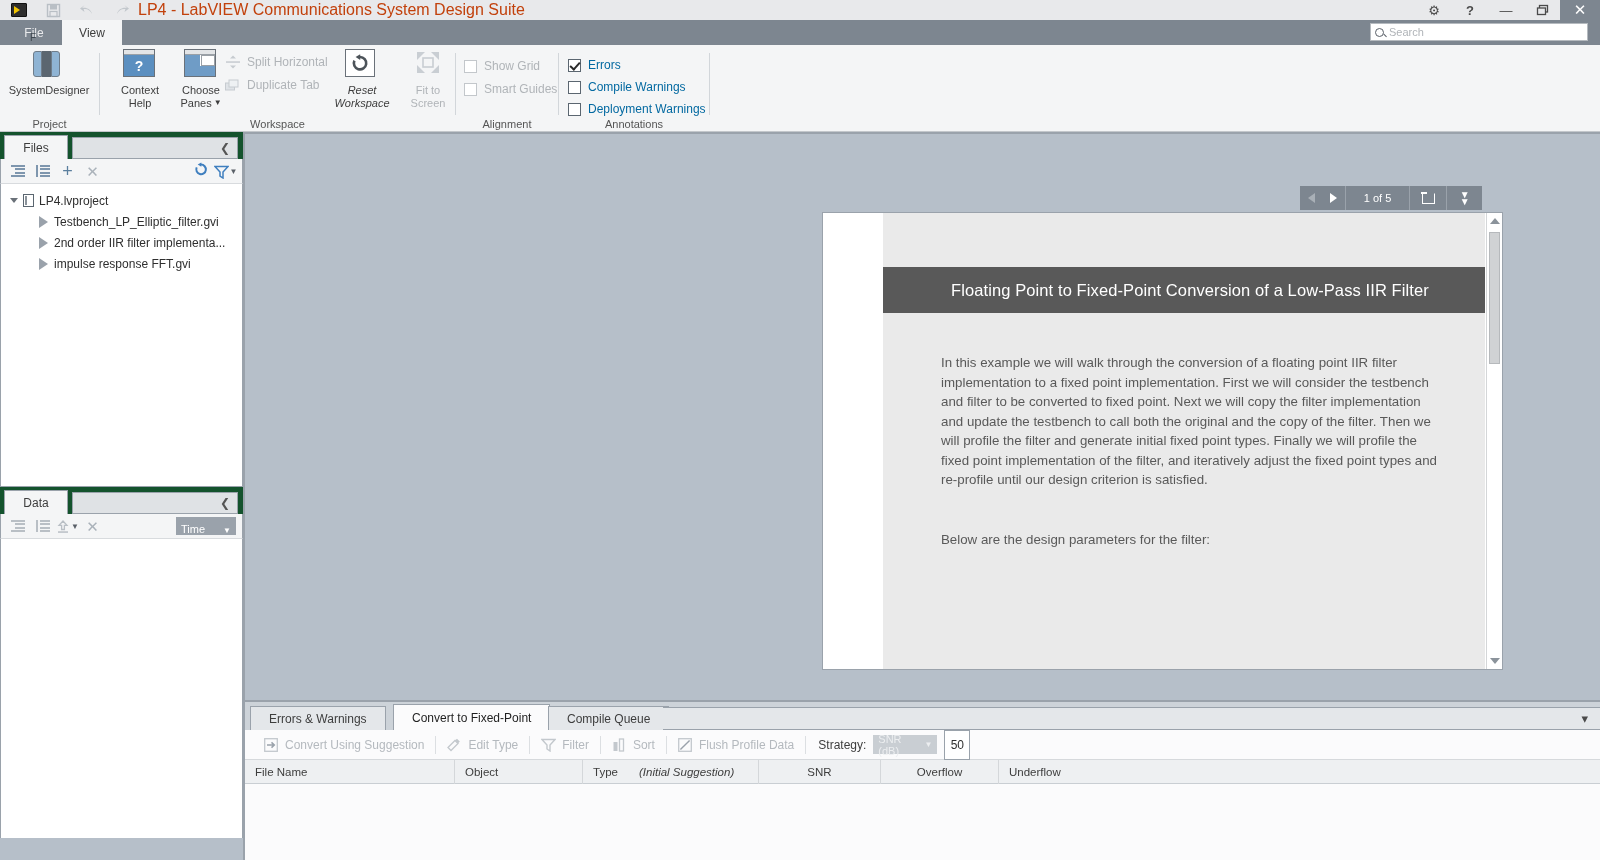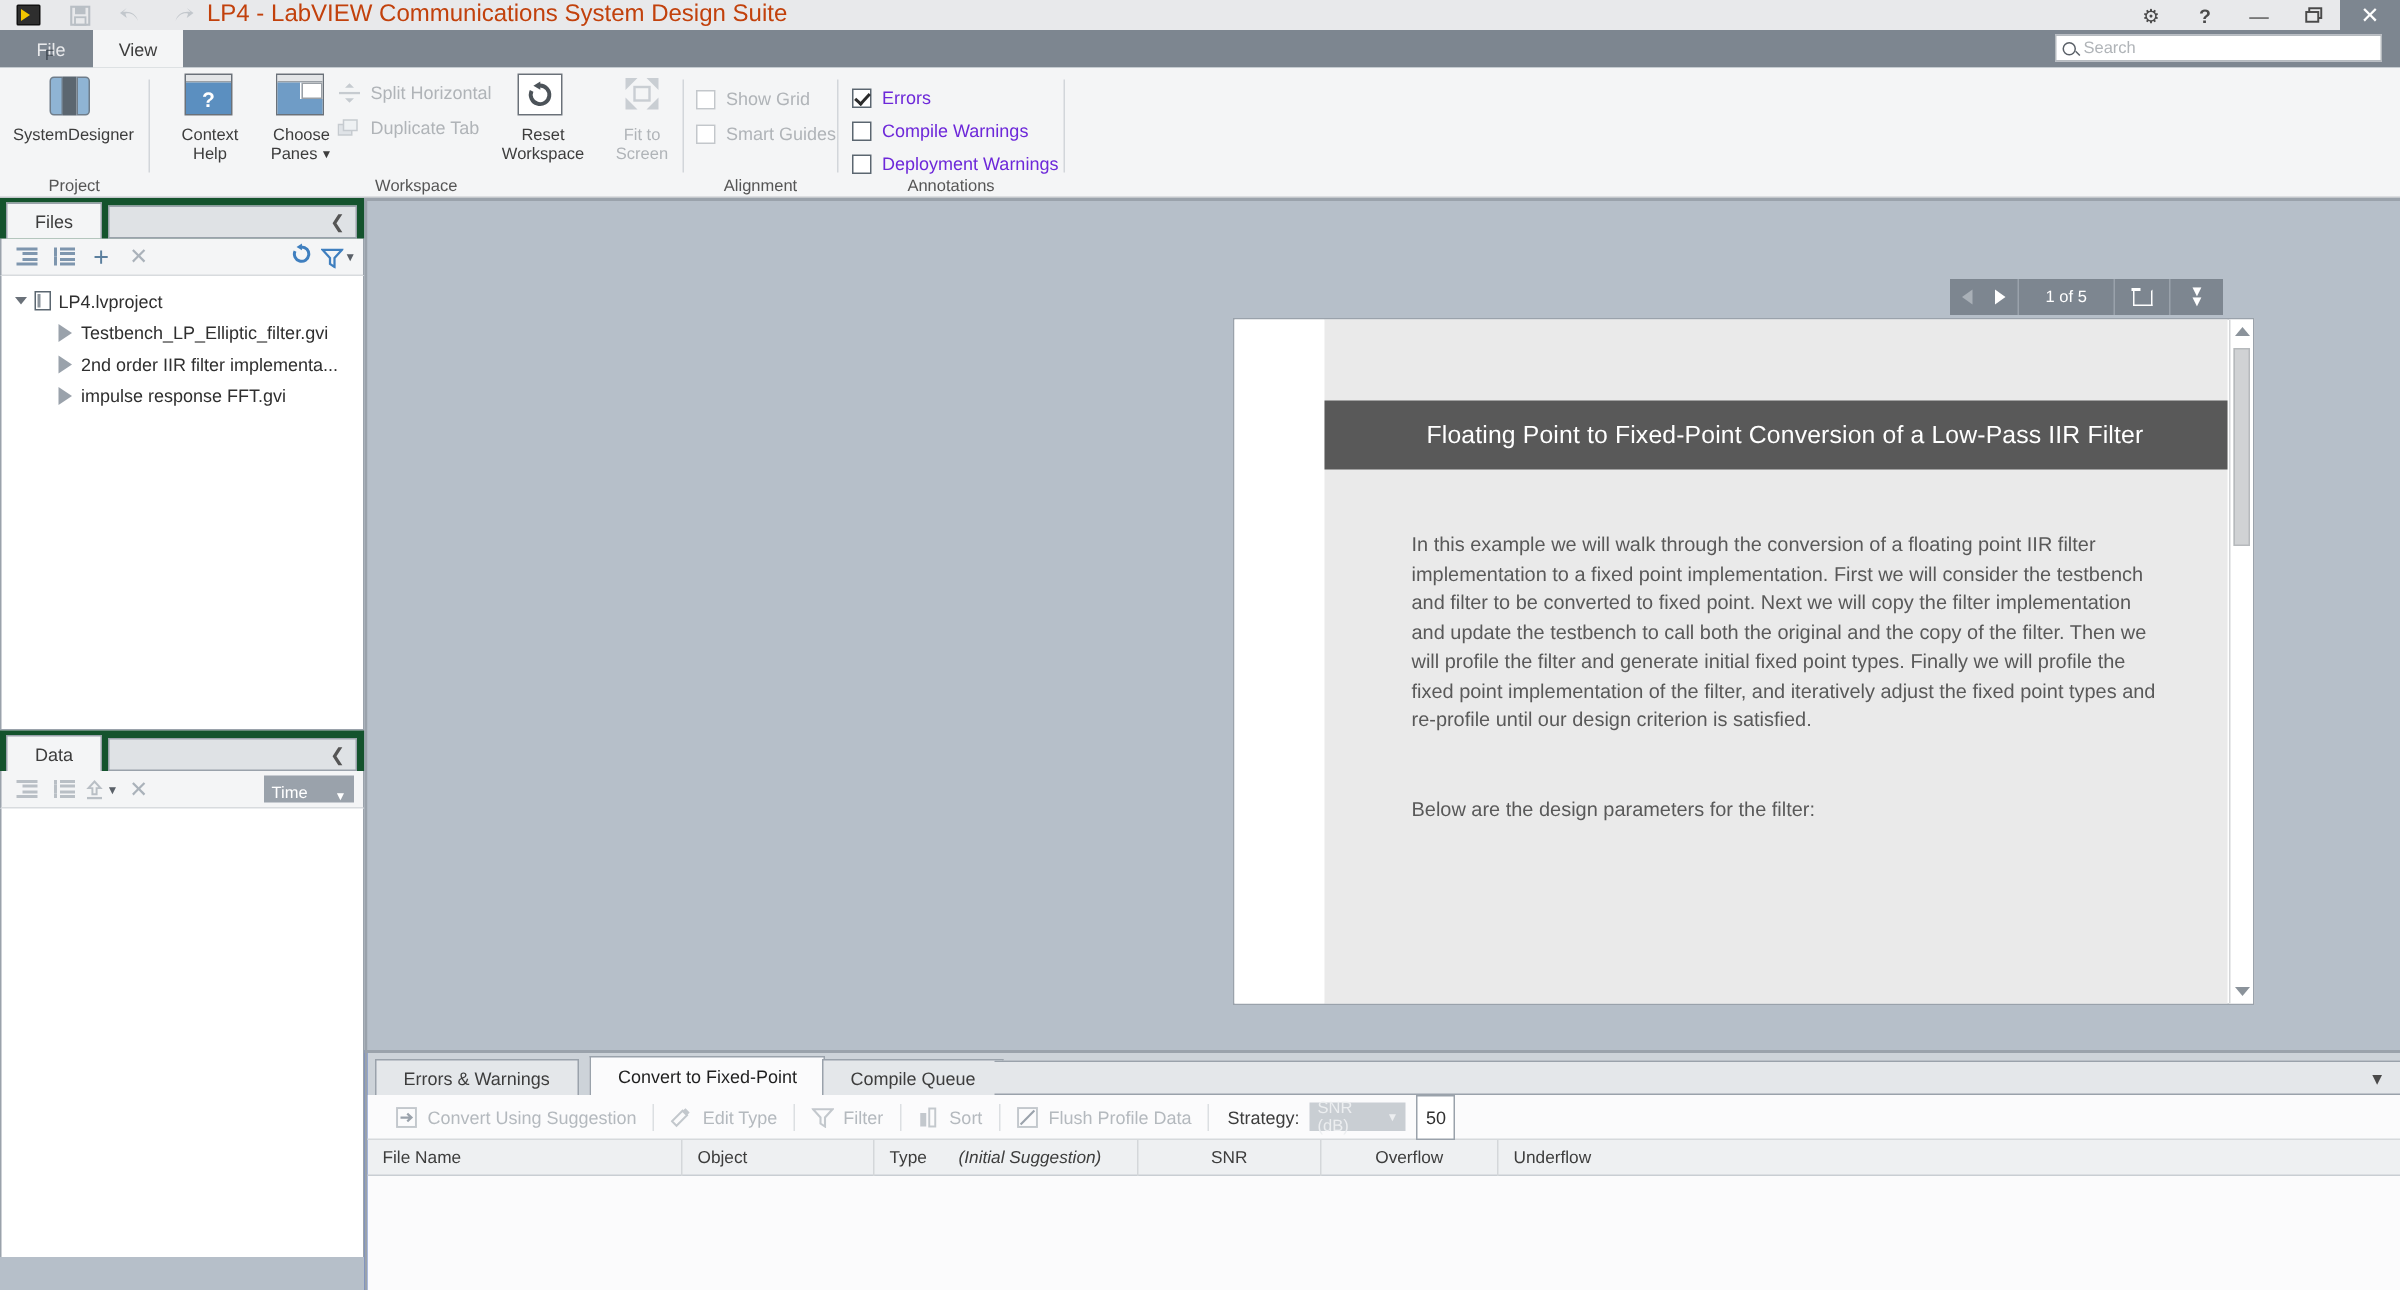--- a/index.html
+++ b/index.html
@@ -118,21 +118,21 @@
     display:flex;align-items:center;justify-content:center; }
 
   .smallitem {
     position: absolute; display: flex; align-items: center; gap: 6px;
     font-size: 12px; color: #b0b4b8; height: 18px;
   }
   .ic-split, .ic-dup { width: 16px; height: 14px; position: relative; flex: none; }
 
   .cbitem {
     position: absolute; display: flex; align-items: center; gap: 7px;
-    font-size: 12px; color: #6d28d9; height: 18px;
+    font-size: 12px; color: #0369a1; height: 18px;
   }
   .cbitem.dim { color: #b0b4b8; }
   .cbox { width: 13px; height: 13px; border: 1.5px solid #5b6670; background: #fff; flex: none; position: relative; }
   .cbox.dim { border-color: #c3c7cb; }
   .cbox.checked::after {
     content: ""; position: absolute; left: 3px; top: 0px; width: 4px; height: 8px;
     border: solid #2b2b2b; border-width: 0 2px 2px 0; transform: rotate(42deg);
   }
 
   
@@ -422,21 +422,21 @@
       <div class="smallitem" style="left:125px;top:31px;">
         <span class="ic-dup">
           <svg width="16" height="14" viewBox="0 0 16 14">
               <rect x="0.5" y="5" width="9" height="7" fill="#dfe3e7" stroke="#c6cbd0"></rect>
               <rect x="4" y="2" width="9" height="7" fill="#eef1f3" stroke="#c6cbd0"></rect>
             </svg>
         </span>
         <span>Duplicate Tab</span>
       </div>
 
-      <div class="bigbtn" style="left:222px;">
+      <div class="bigbtn" style="left:222px;font-style:italic;">
         <span class="bigicon">
           <span class="ic-reset" style="display:flex;">
             <svg width="20" height="19" viewBox="0 0 20 19">
                 <path d="M10 3 A6.2 6.2 0 1 1 4.4 6.6" fill="none" stroke="#4c5359" stroke-width="2.6"></path>
                 <path d="M10.2 0.3 L10.2 5.9 L5.6 3.1 Z" fill="#4c5359"></path>
               </svg>
           </span>
         </span>
         <span>Reset</span>
         <span style="margin-top:-2px;">Workspace</span>

